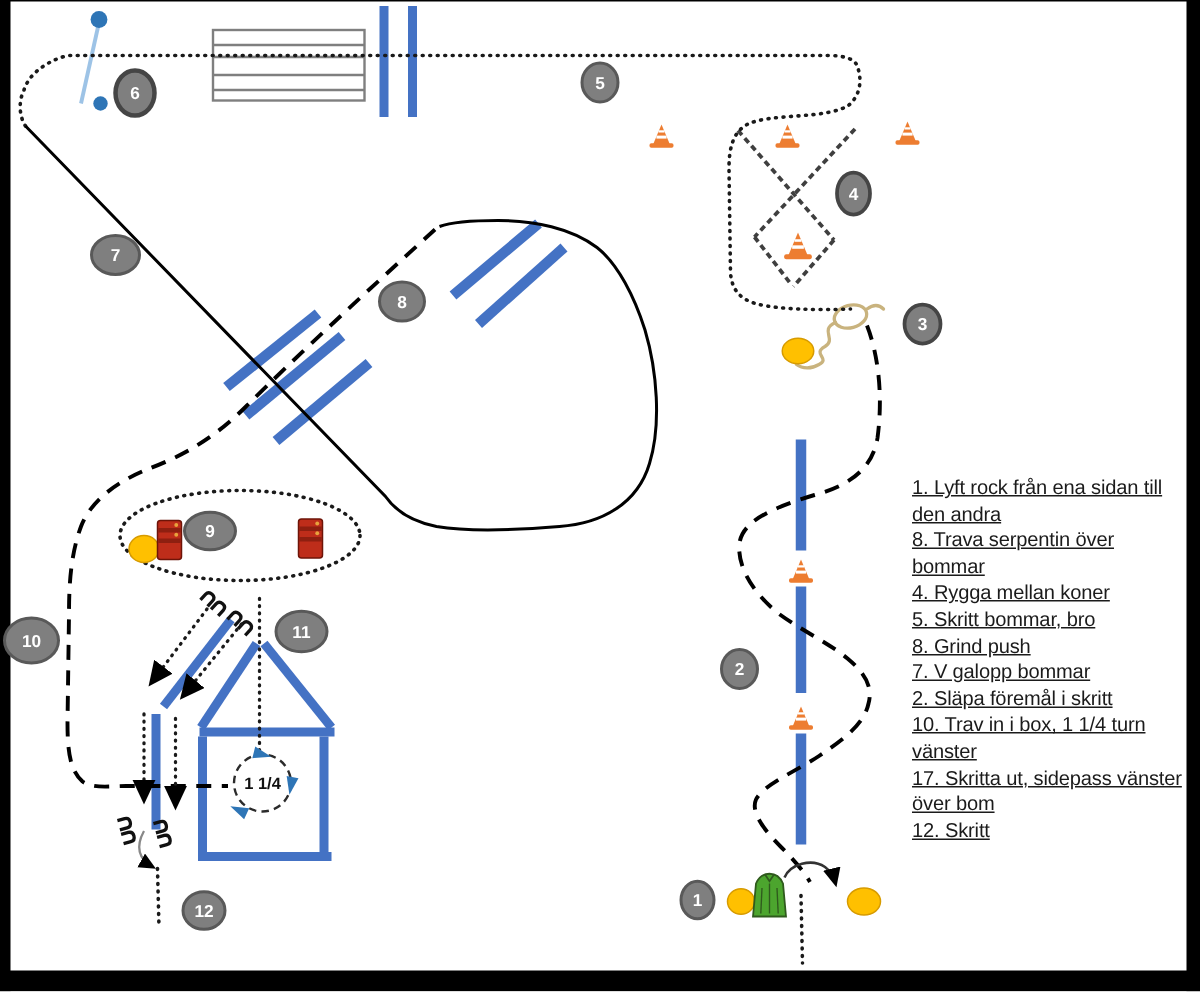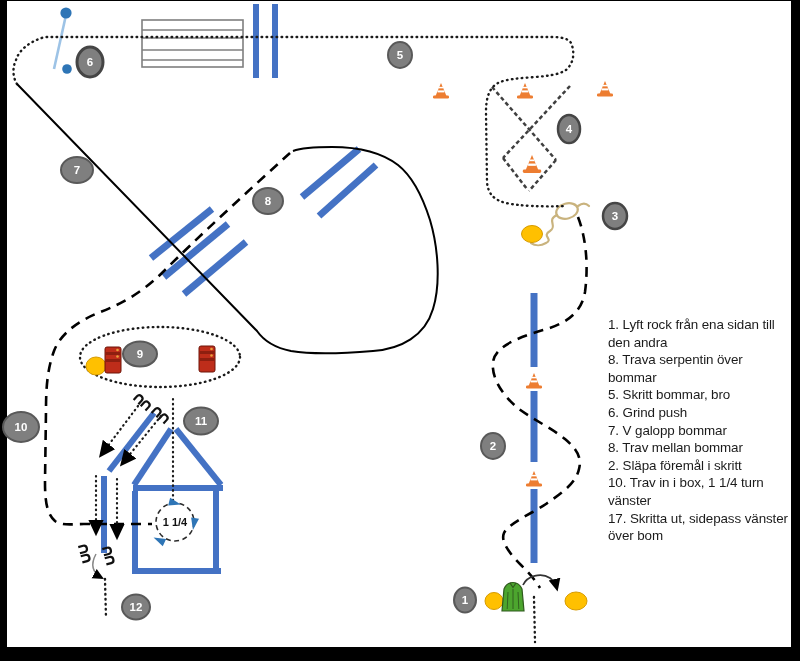--- a/index.html
+++ b/index.html
@@ -6,21 +6,21 @@
   .page{position:relative;width:800px;height:661px;background:#ffffff;overflow:hidden;
         font-family:"Liberation Sans", sans-serif;}
   .frame{position:absolute;background:#000;}
   .frame-left{left:0;top:0;width:7px;height:661px;}
   .frame-right{right:0;top:0;width:9px;height:661px;}
   .frame-bottom{left:0;bottom:0;width:800px;height:14px;}
   .frame-top{left:0;top:0;width:800px;height:1px;}
   svg.map{position:absolute;left:0;top:0;}
   .legend{position:absolute;left:608px;top:316px;width:186px;color:#1b1b1b;
           font-size:13.4px;line-height:17.6px;letter-spacing:-0.1px;z-index:5;}
-  .legend .li{margin:0;}
+  .legend .li{margin:0;text-decoration:underline;}
 </style>
 </head>
 <body>
 
 <div class="page">
   <div class="frame frame-top"></div>
   <div class="frame frame-left"></div>
   <div class="frame frame-right"></div>
   <div class="frame frame-bottom"></div>
 
@@ -238,21 +238,22 @@
       <g>
         <ellipse cx="136" cy="607" rx="14" ry="12.5" fill="#7F7F7F" stroke="#595959" stroke-width="2"></ellipse>
         <text x="136" y="611" fill="#fff">12</text>
       </g>
     </g>
   </svg>
 
   <div class="legend">
     <div class="li">1. Lyft rock från ena sidan till den andra</div>
     <div class="li">8. Trava serpentin över bommar</div>
+    <div class="li">4. Rygga mellan koner</div>
     <div class="li">5. Skritt bommar, bro</div>
-    <div class="li">6. Grind push</div>
+    <div class="li">8. Grind push</div>
     <div class="li">7. V galopp bommar</div>
-    <div class="li">8. Trav mellan bommar</div>
     <div class="li">2. Släpa föremål i skritt</div>
     <div class="li">10. Trav in i box, 1 1/4 turn vänster</div>
     <div class="li">17. Skritta ut, sidepass vänster över bom</div>
+    <div class="li">12. Skritt</div>
   </div>
 </div>
 
 </body></html>

